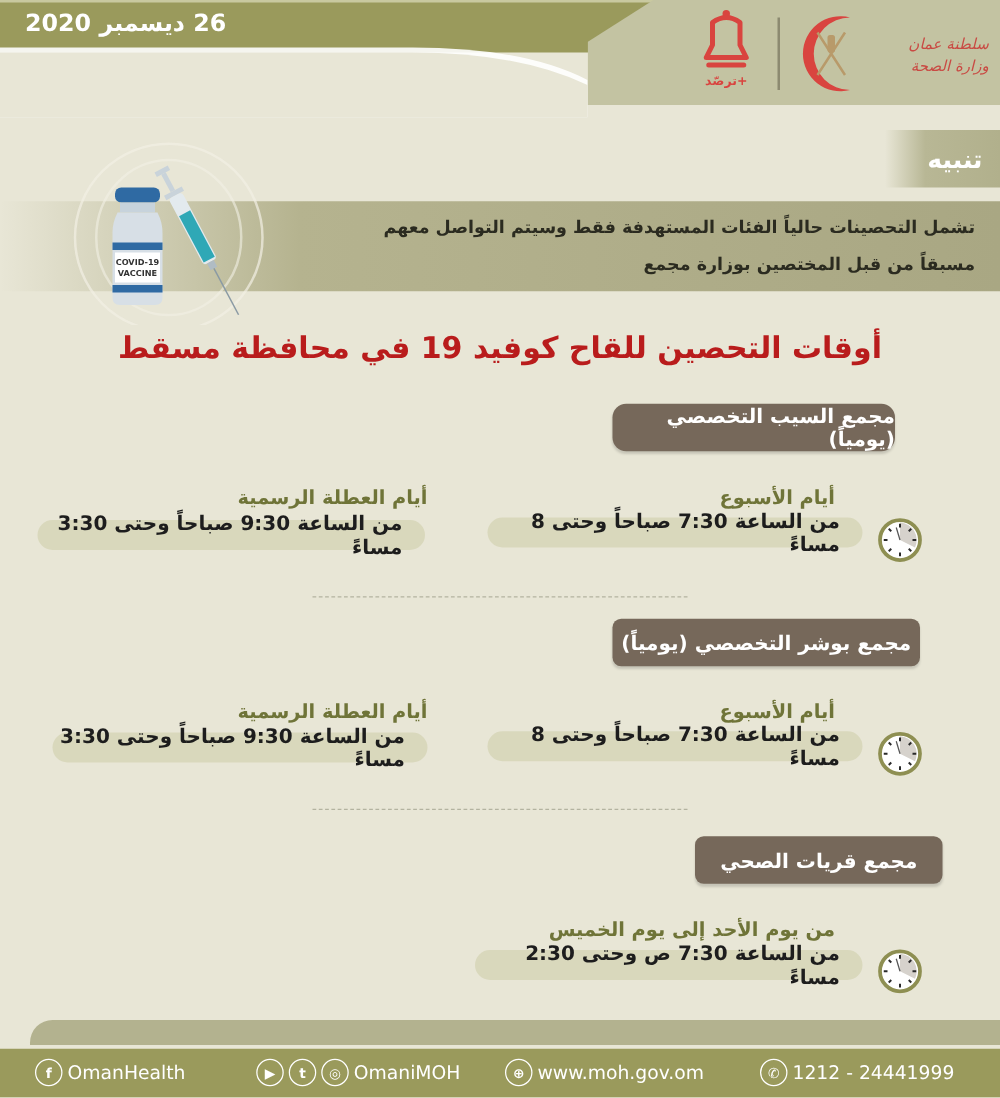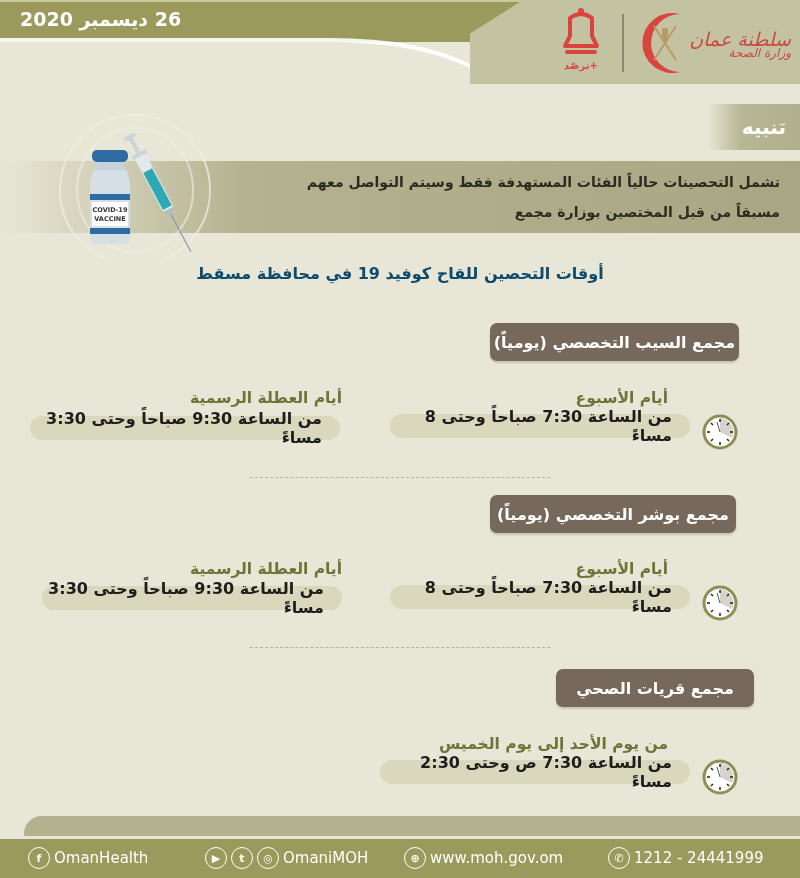--- a/index.html
+++ b/index.html
@@ -30,42 +30,42 @@
       position: absolute; left: 556px; top: 6px; width: 50px; height: 72px;
       display: flex; flex-direction: column; align-items: center;
     }
     .logo-tarassud .lbl { color: #d9443f; font-size: 10px; font-weight: bold; margin-top: 2px; }
     .logo-divider { position: absolute; left: 622px; top: 14px; width: 2px; height: 58px; background: #8c8a70; }
     .logo-moh { position: absolute; left: 630px; top: 8px; width: 165px; height: 70px; }
     .logo-moh .txt1, .logo-moh .txt2 {
       position: absolute; right: 4px; color: #c94a43; font-family: "DejaVu Serif", serif;
       font-style: italic; direction: rtl;
     }
-    .logo-moh .txt1 { top: 20px; font-size: 19px; }
+    .logo-moh .txt1 { top: 20px; font-size: 12px; }
     .logo-moh .txt2 { top: 38px; font-size: 12px; }
 
     .notice-tag {
       position: absolute; right: 0; top: 104px; width: 92px; height: 46px;
       background: linear-gradient(to right, #e8e6d6 0%, #b8b795 35%, #b1b08c 100%);
       display: flex; align-items: center; justify-content: flex-end; padding-right: 14px;
     }
     .notice-tag span { color: #fff; font-weight: bold; font-size: 20px; }
     .notice-band {
       position: absolute; left: 0; top: 161px; width: 800px; height: 72px;
       background: linear-gradient(to right, rgba(180,178,140,0) 0%, #b5b38f 30%, #a9a783 100%);
     }
     .notice-text {
       position: absolute; right: 20px; top: 167px; width: 560px; direction: rtl; text-align: right;
       color: #2b2b20; font-weight: bold; font-size: 14px; line-height: 30px;
     }
     .vaccine-art { position: absolute; left: 40px; top: 110px; width: 220px; height: 150px; }
 
     .main-title {
       position: absolute; left: 0; width: 800px; top: 264px; text-align: center;
-      color: #0c4a6e; font-weight: bold; font-size: 16px; direction: rtl;
+      color: #b91c1c; font-weight: bold; font-size: 24px; direction: rtl;
     }
     .center-badge {
       position: absolute; height: 38px; border-radius: 7px;
       background: #76685a; color: #fff; font-weight: bold; font-size: 16px;
       display: flex; align-items: center; justify-content: center; direction: rtl;
       box-shadow: 0 2px 2px rgba(0,0,0,0.15);
     }
     .period-label {
       position: absolute; color: #6f7438; font-weight: bold; font-size: 15.5px; direction: rtl; text-align: left;
     }
@@ -155,21 +155,21 @@
     <rect x="110" y="38" width="16" height="4" fill="#c9d3da"></rect>
     <rect x="112" y="42" width="12" height="60" rx="3" fill="#e3eaee"></rect>
     <rect x="113" y="58" width="10" height="42" fill="#2fa8b6"></rect>
     <rect x="115" y="102" width="6" height="6" fill="#b0bcc4"></rect>
     <line x1="118" y1="108" x2="118" y2="150" stroke="#8a9aa4" stroke-width="1.2"></line>
   </g>
 </svg>
 
 <div class="main-title">أوقات التحصين للقاح كوفيد 19 في محافظة مسقط</div>
 
-<div class="center-badge" style="left:490px; top:323px; width:249px;">مجمع السيب التخصصي (يومياً)</div>
+<div class="center-badge" style="left:490px; top:323px; width:226px;border-radius:11px;">مجمع السيب التخصصي (يومياً)</div>
 <div class="period-label" style="right:132px; top:389px;">أيام الأسبوع</div>
 <div class="time-pill" style="left:390px; top:414px; width:300px;">من الساعة 7:30 صباحاً وحتى 8 مساءً</div>
 <svg class="clock" style="left:702px; top:414px;" viewBox="0 0 36 36">
   <circle cx="18" cy="18" r="16" fill="#ffffff" stroke="#8e8f52" stroke-width="3"></circle>
   <path d="M18,18 L18,4 A14,14 0 0 1 30,24 Z" fill="#d6d2cc"></path>
   <g stroke="#2a2a2a" stroke-width="1.6">
     <line x1="18" y1="5" x2="18" y2="8"></line>
       <line x1="18" y1="28" x2="18" y2="31"></line>
     <line x1="5" y1="18" x2="8" y2="18"></line>
       <line x1="28" y1="18" x2="31" y2="18"></line>

